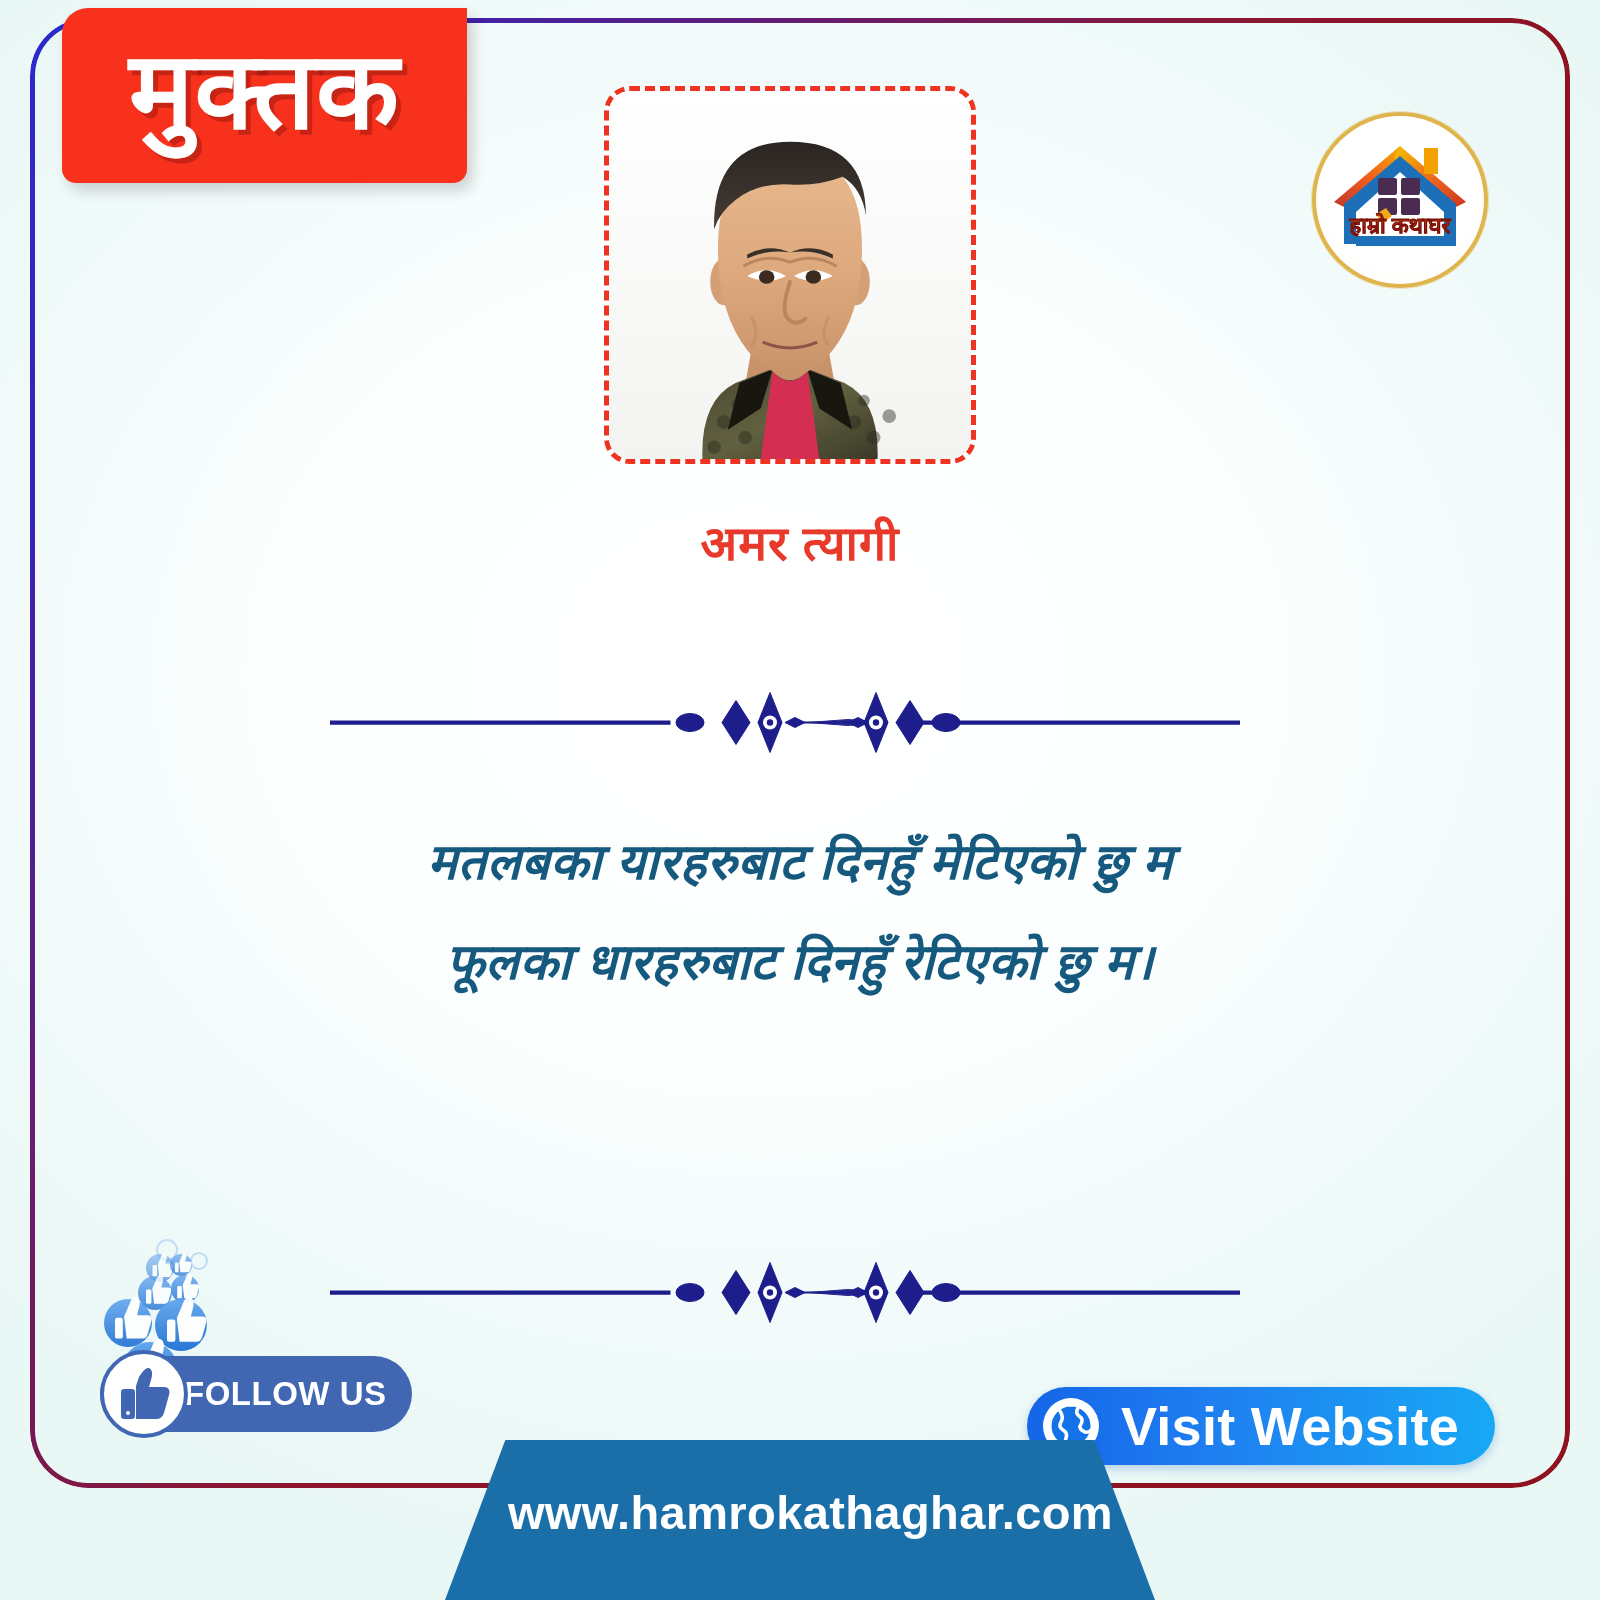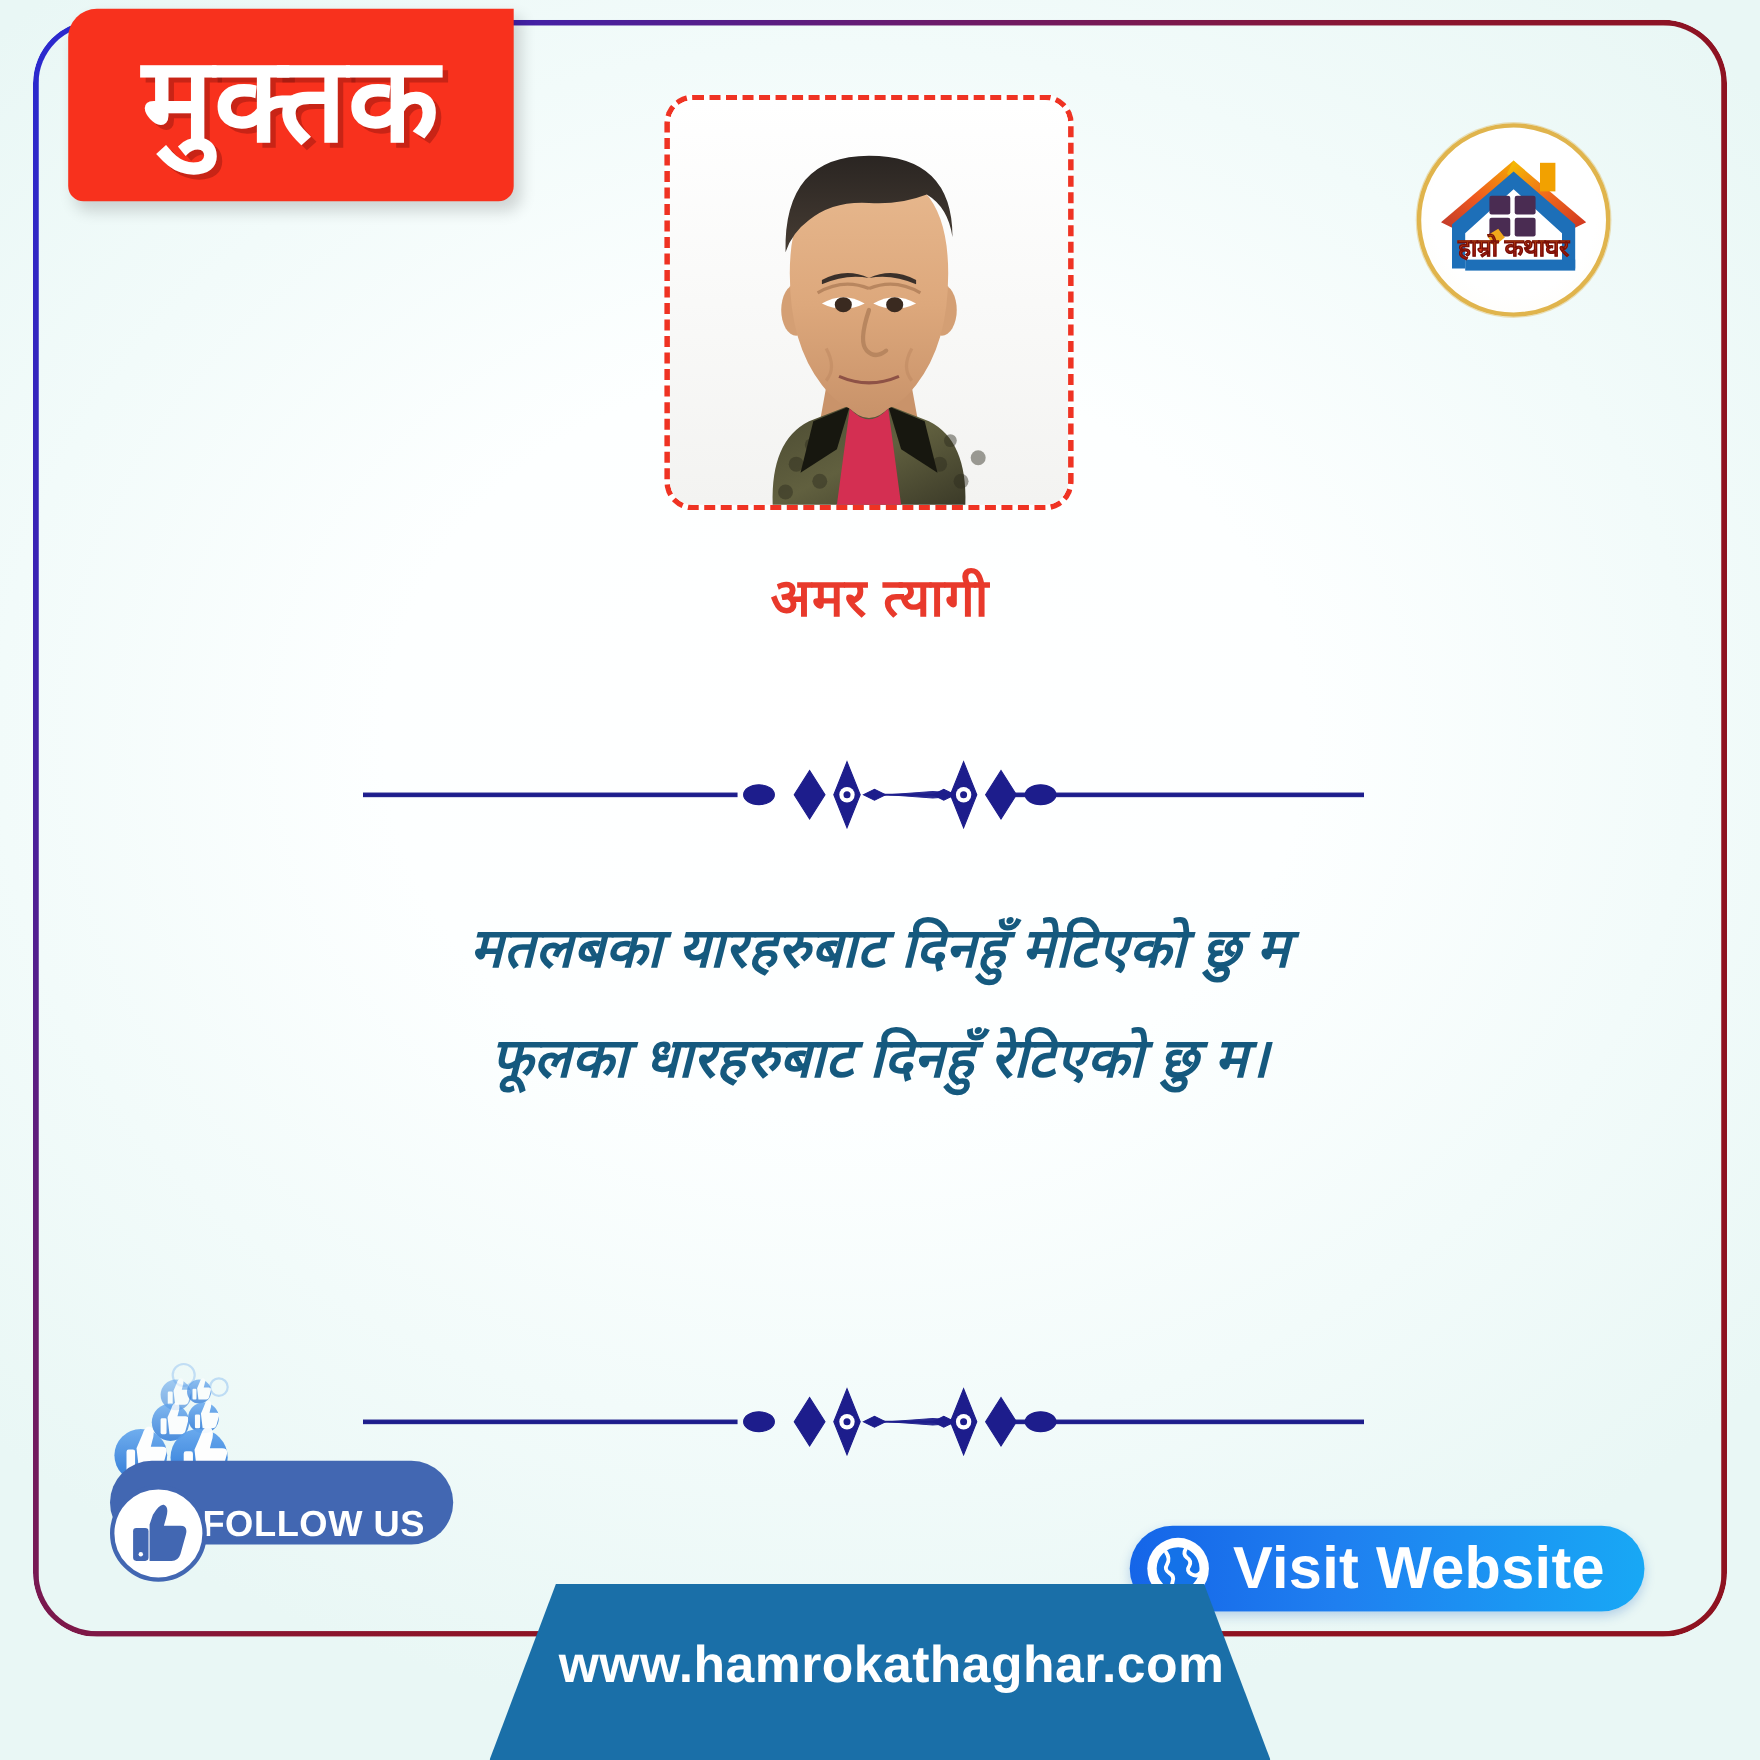--- a/index.html
+++ b/index.html
@@ -103,38 +103,38 @@
     line-height:100px;
     letter-spacing:.5px;
     white-space:nowrap;
     font-family:"Liberation Sans","DejaVu Sans",sans-serif;
     font-style:italic;
   }
 
   
   #brand-logo{
     position:absolute;
-    right:136px; top:112px;
+    right:112px; top:112px;
     width:176px; height:176px;
     border-radius:50%;
     background:radial-gradient(circle at 50% 45%, #ffffff 60%, #fdfbf4 100%);
     border:4px solid #e0b44c;
     box-shadow:0 0 0 1px rgba(220,180,80,.4);
     overflow:hidden;
   }
   #brand-logo svg{ display:block; }
 
   
   #follow-cluster{ position:absolute; left:95px; top:1205px; width:300px; height:245px; }
   #follow-pill{
-    position:absolute; left:100px; top:1328px;
+    position:absolute; left:100px; top:1356px;
     height:76px; min-width:246px;
     background:#4267b2;
     border-radius:38px;
-    display:flex; align-items:flex-end;
+    display:flex; align-items:center;
     padding:0 26px 0 84px;
   }
   #follow-pill .lbl{
     color:#ffffff; font-size:33px; font-weight:700; letter-spacing:.5px;
   }
   #follow-badge{
     position:absolute; left:100px; top:1350px;
     width:88px; height:88px; border-radius:50%;
     background:#ffffff; border:4px solid #4267b2;
     display:flex; align-items:center; justify-content:center;

